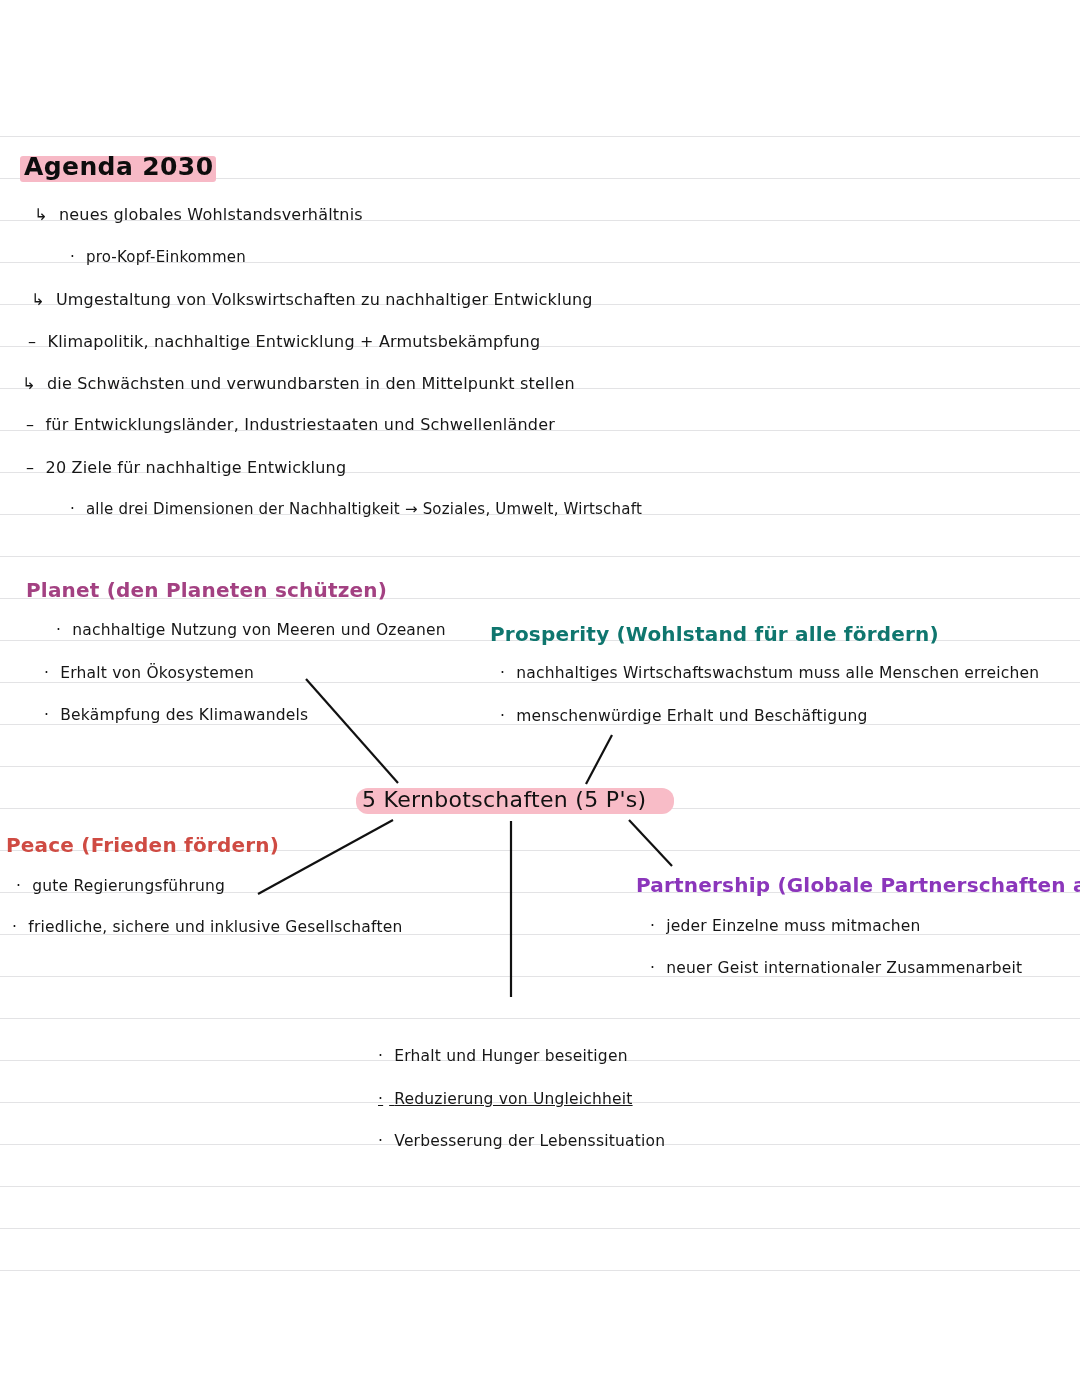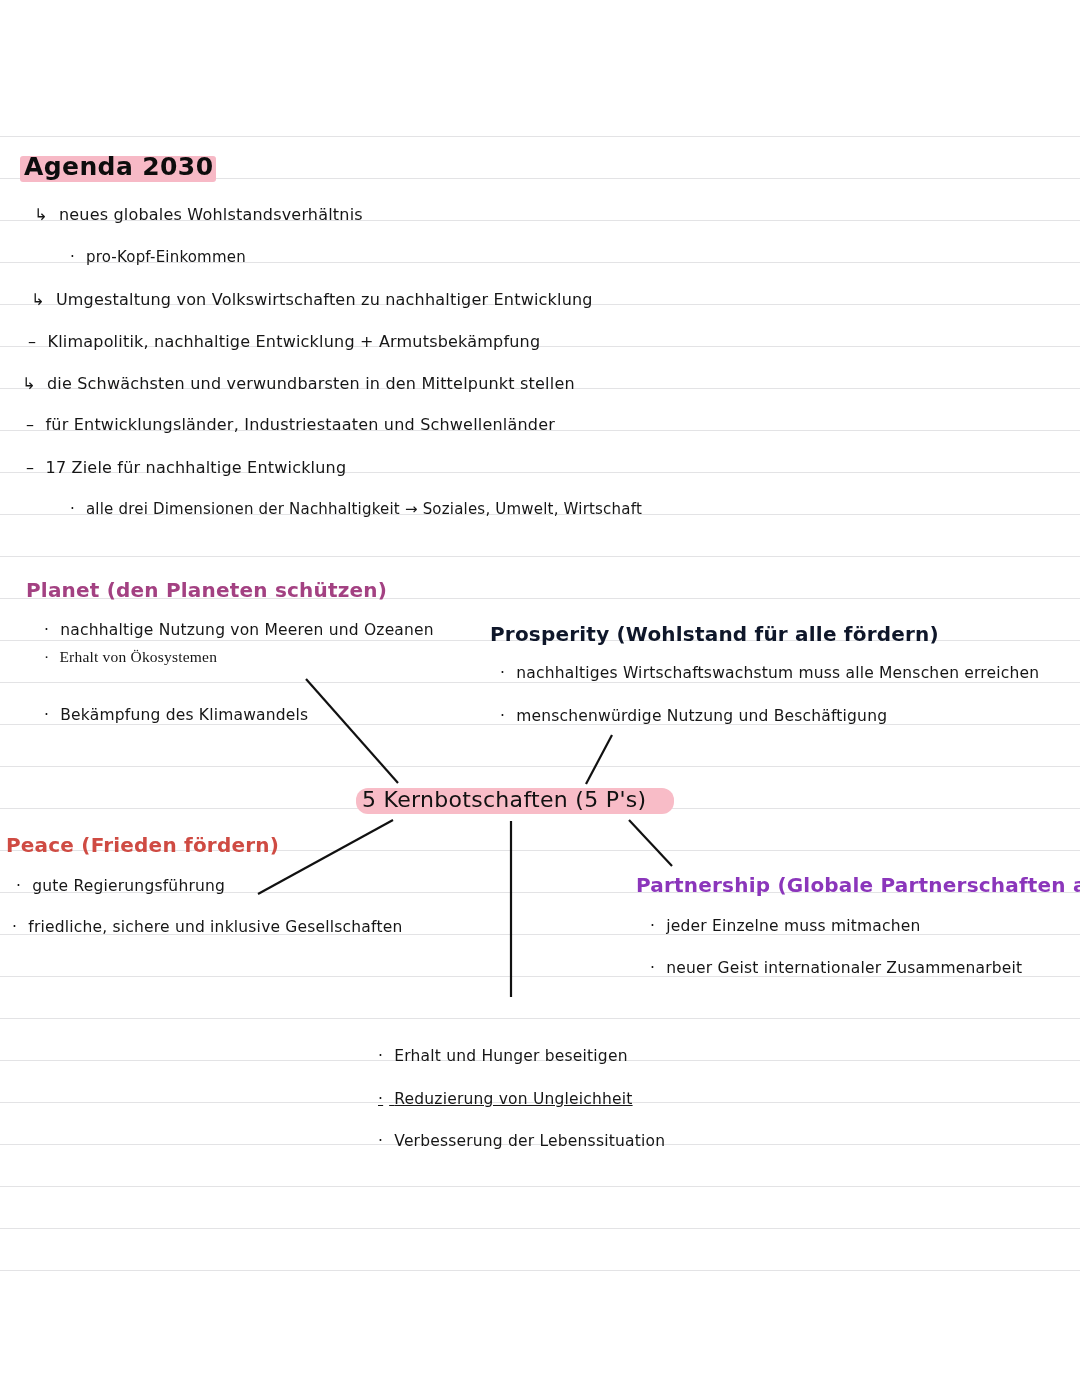--- a/index.html
+++ b/index.html
@@ -87,21 +87,21 @@
   }
   
   .lvl1 { font-size: 16px; }
   .lvl2 { font-size: 15px; }
   .heading {
     font-size: 20px;
     font-weight: bold;
   }
   .bullet { font-size: 15.5px; }
   .c-planet      { color: #a34182; }
-  .c-prosperity  { color: #0f172a; }
+  .c-prosperity  { color: #0f766e; }
   .c-peace       { color: #cf4b43; }
   .c-partnership { color: #8b36bb; }
   .c-people      { color: #9e3355; }
   
   #links {
     position: absolute;
     left: 0; top: 0;
     width: 1080px; height: 1394px;
     pointer-events: none;
   }
@@ -185,52 +185,52 @@
     <span>die Schwächsten und verwundbarsten in den Mittelpunkt stellen</span>
   </div>
 
   <div class="hw lvl1" style="left:26px; top:415px;">
     <span style="margin-right: 6px;">–</span>
     <span>für Entwicklungsländer, Industriestaaten und Schwellenländer</span>
   </div>
 
   <div class="hw lvl1" style="left:26px; top:458px;">
     <span style="margin-right: 6px;">–</span>
-    <span>17 Ziele für nachhaltige Entwicklung</span>
+    <span>20 Ziele für nachhaltige Entwicklung</span>
   </div>
 
   <div class="hw lvl2" style="left:70px; top:500px;">
     <span style="margin-right: 6px;">·</span>
     <span>alle drei Dimensionen der Nachhaltigkeit → Soziales, Umwelt, Wirtschaft</span>
   </div>
 
   <div class="hw heading c-planet" style="left:26px; top:578px;">Planet (den Planeten schützen)</div>
 
-  <div class="hw bullet" style="left:44px; top:621px;">
+  <div class="hw bullet" style="left:56px; top:621px;">
     <span style="margin-right: 6px;">·</span>
     <span>nachhaltige Nutzung von Meeren und Ozeanen</span>
   </div>
-  <div class="hw bullet" style="left:44px; top:648px;font-family:Liberation Serif, serif;">
+  <div class="hw bullet" style="left:44px; top:664px;">
     <span style="margin-right: 6px;">·</span>
     <span>Erhalt von Ökosystemen</span>
   </div>
   <div class="hw bullet" style="left:44px; top:706px;">
     <span style="margin-right: 6px;">·</span>
     <span>Bekämpfung des Klimawandels</span>
   </div>
 
   <div class="hw heading c-prosperity" style="left:490px; top:622px;">Prosperity (Wohlstand für alle fördern)</div>
 
   <div class="hw bullet" style="left:500px; top:664px;">
     <span style="margin-right: 6px;">·</span>
     <span>nachhaltiges Wirtschaftswachstum muss alle Menschen erreichen</span>
   </div>
   <div class="hw bullet" style="left:500px; top:707px;">
     <span style="margin-right: 6px;">·</span>
-    <span>menschenwürdige Nutzung und Beschäftigung</span>
+    <span>menschenwürdige Erhalt und Beschäftigung</span>
   </div>
 
   <div id="center-wrap">
     <div id="center-hl"></div>
     <div id="center-text">5 Kernbotschaften (5 P's)</div>
   </div>
 
   <div class="hw heading c-peace" style="left:6px; top:833px;text-align:center;">Peace (Frieden fördern)</div>
 
   <div class="hw bullet" style="left:16px; top:877px;">

